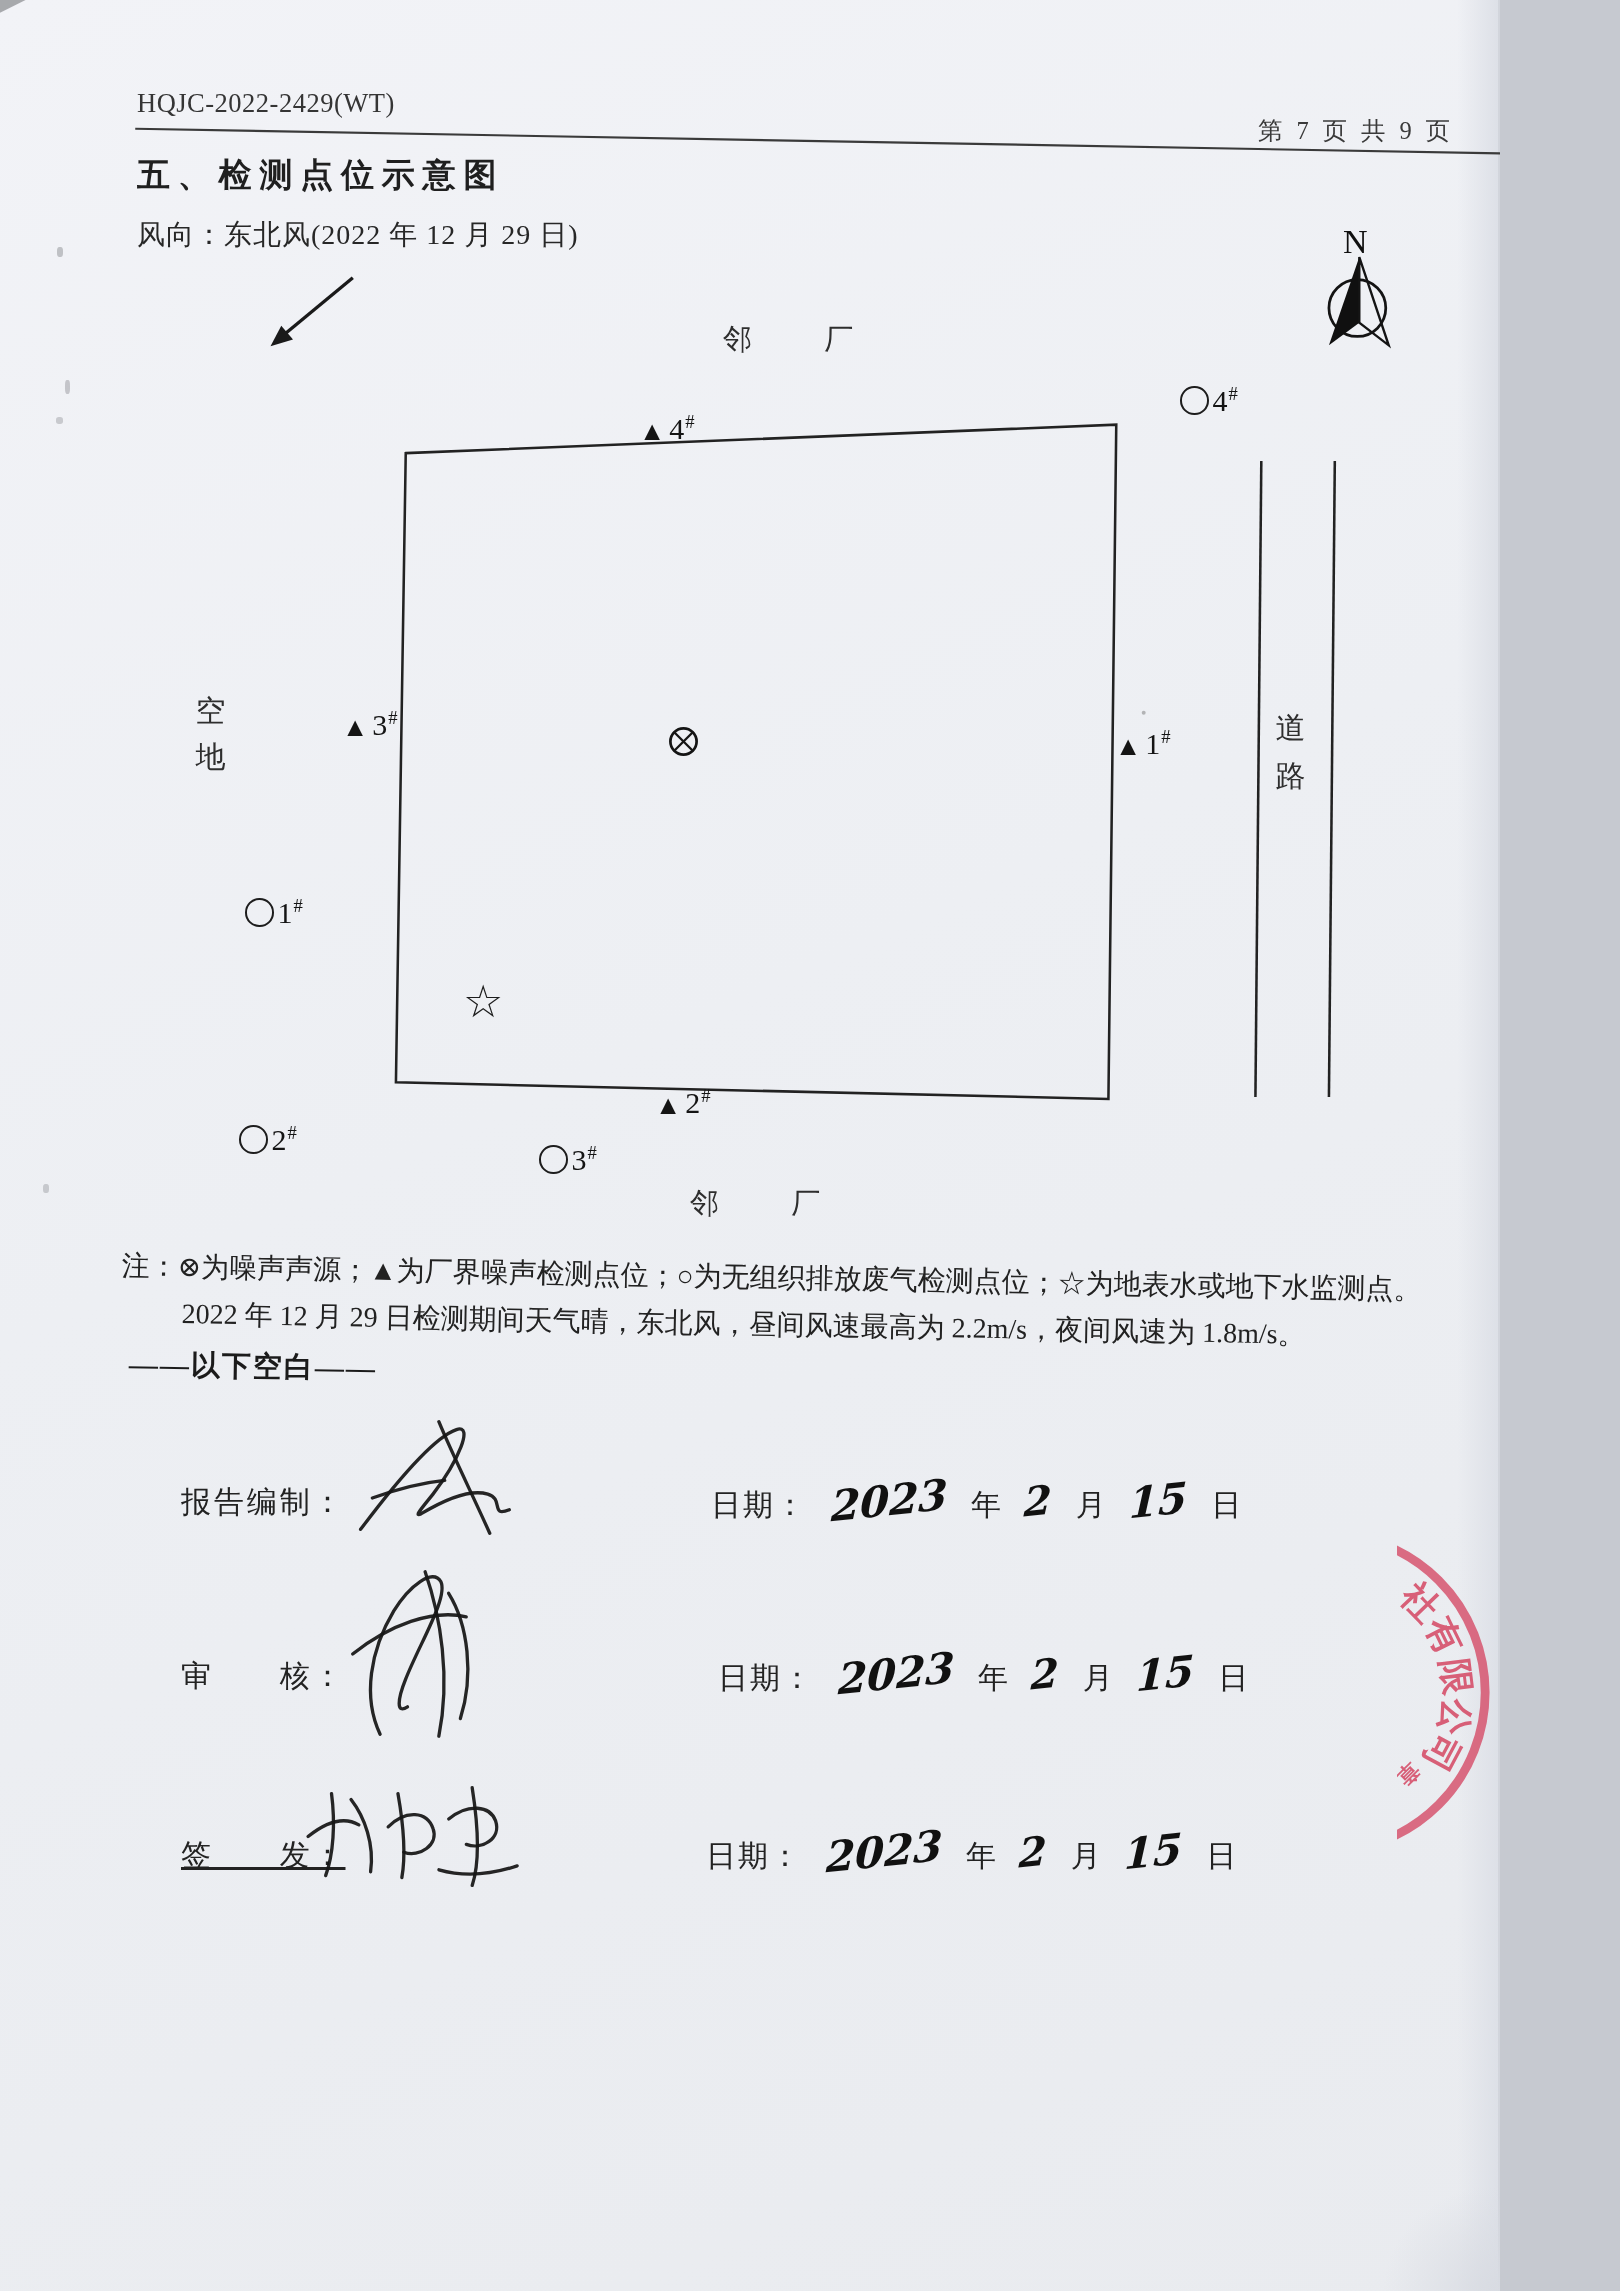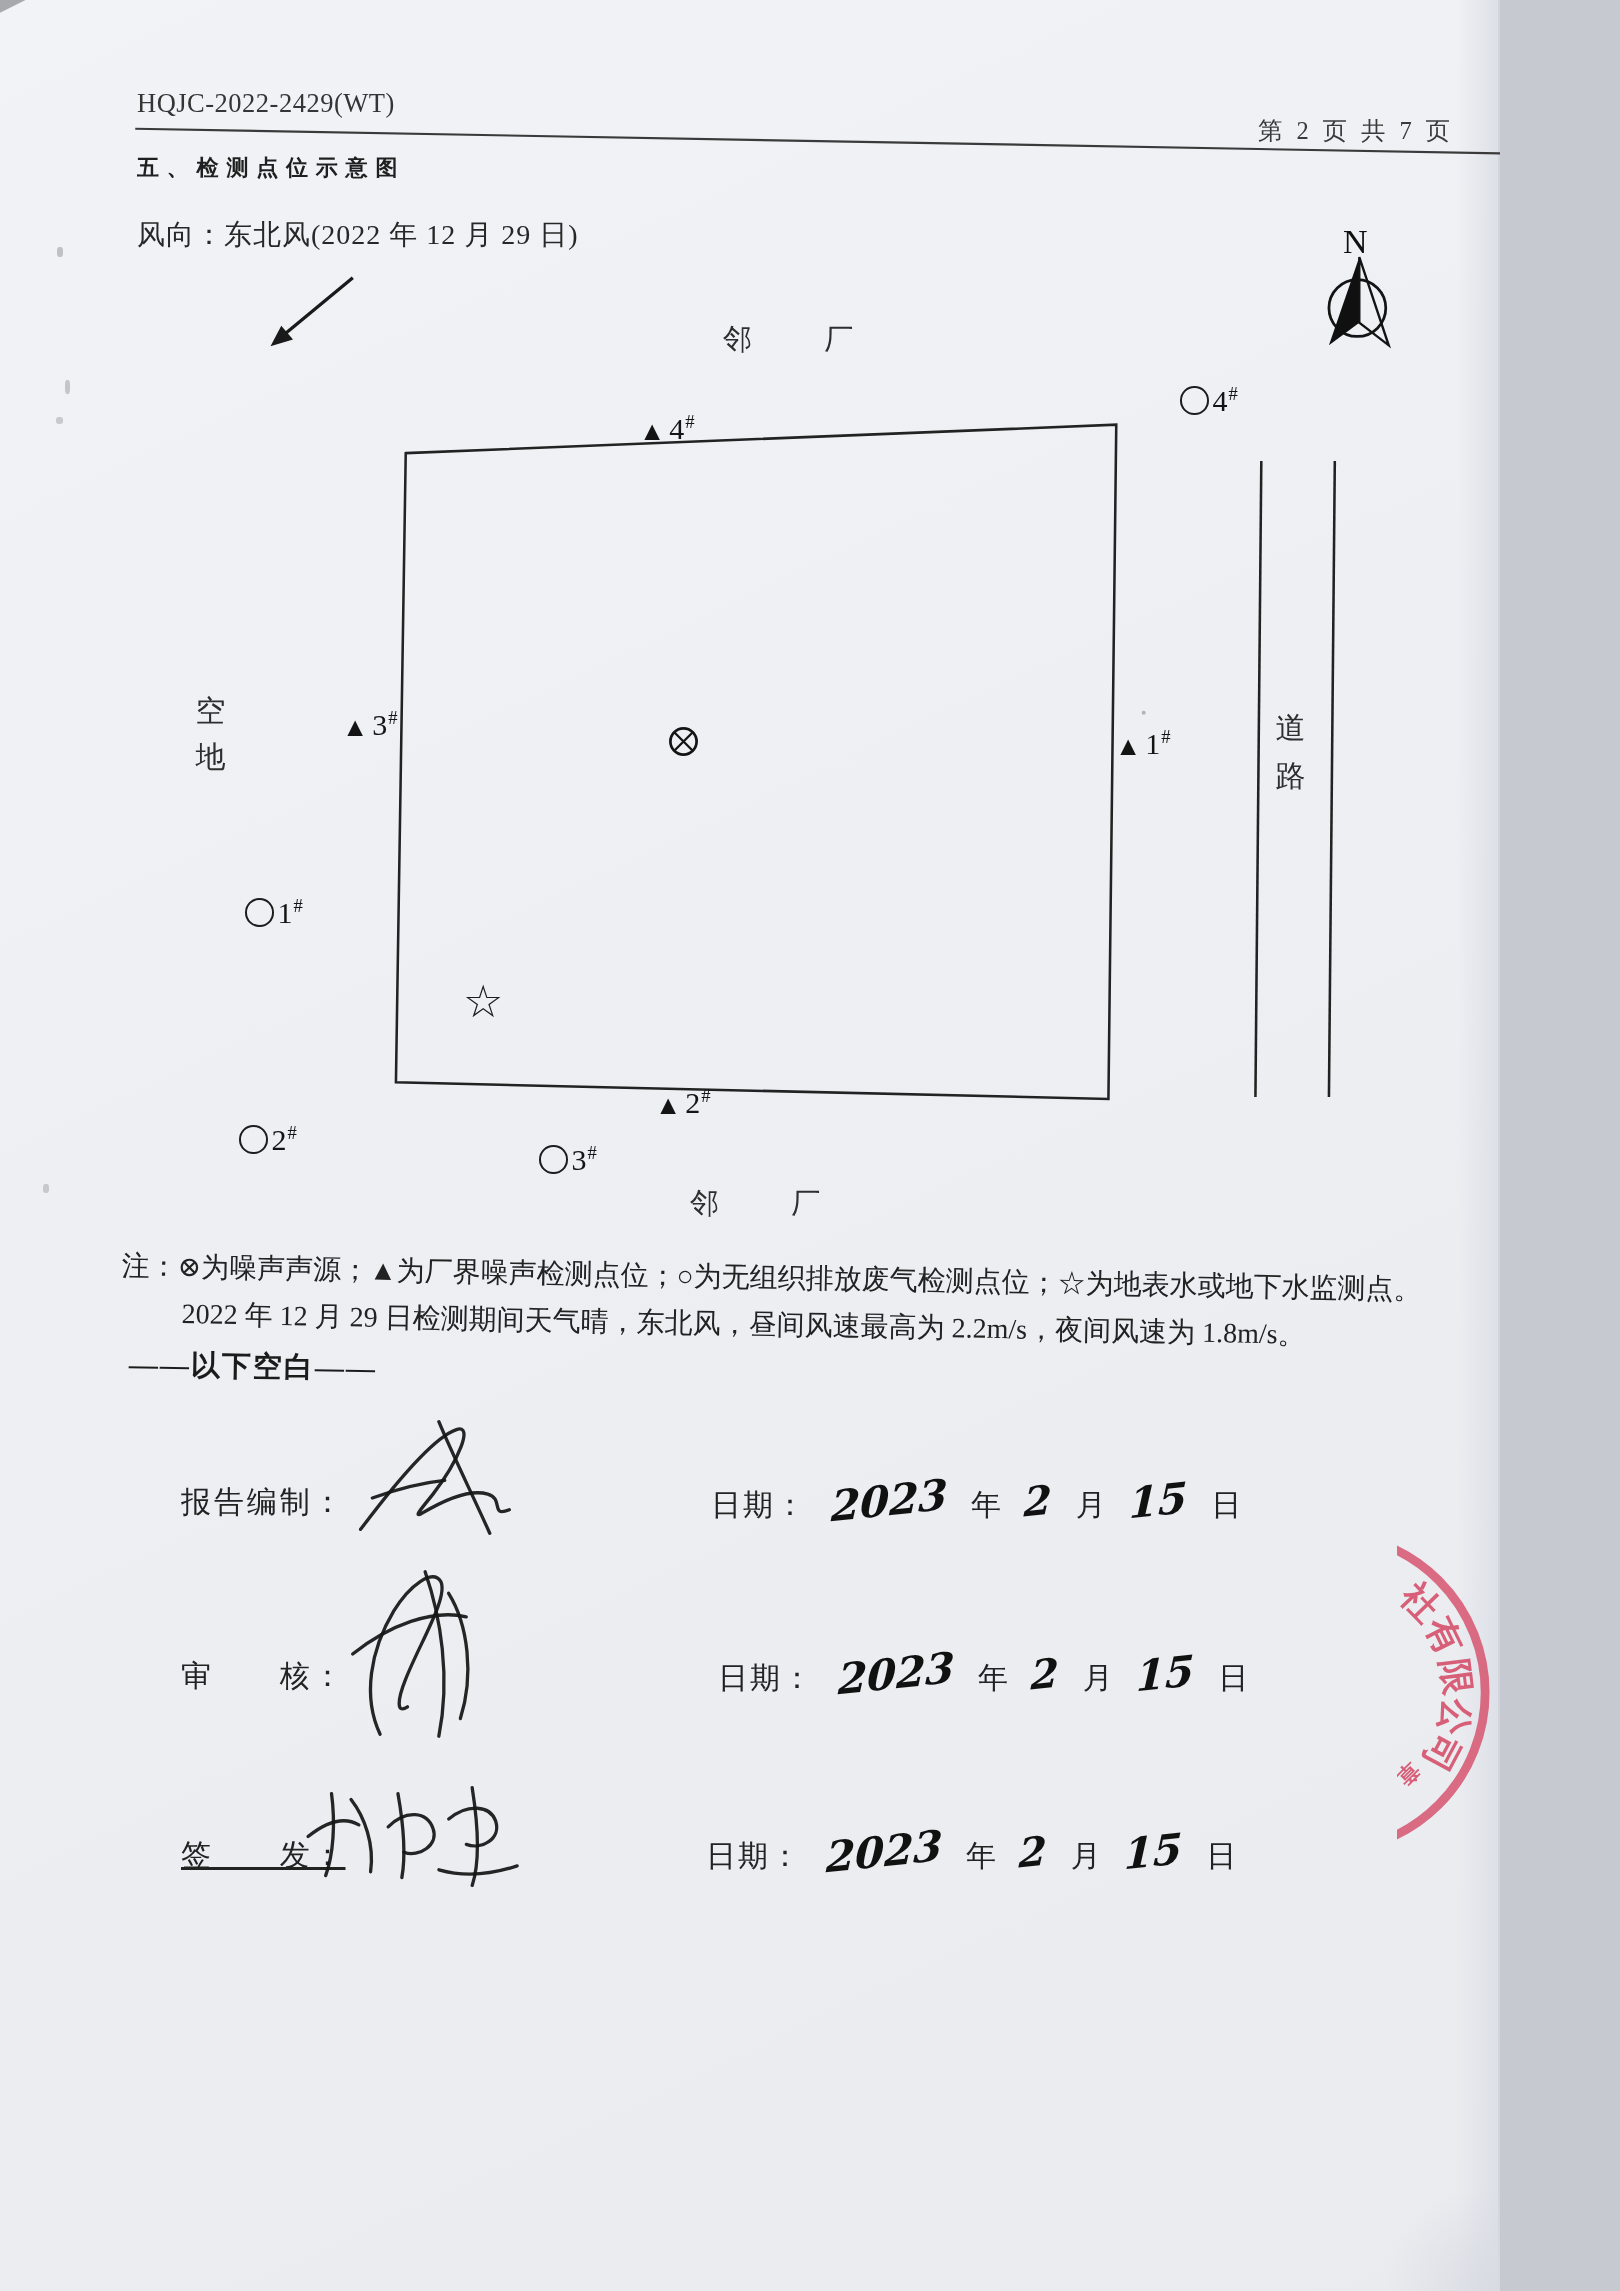--- a/index.html
+++ b/index.html
@@ -4,21 +4,21 @@
 <style>
   html,body{margin:0;padding:0;background:#c6c9d0;}
   .page{
     position:relative;width:1500px;height:2292px;overflow:hidden;
     background:linear-gradient(155deg,#f2f3f7 0%,#edeff3 45%,#e9ebef 100%);
     font-family:"Liberation Serif","DejaVu Serif",serif;color:#2b2b2b;
   }
   .abs{position:absolute;}
   .doc-number{left:137px;top:88px;font-size:26.5px;letter-spacing:0.5px;color:#353535;}
   .page-indicator{left:1258px;top:114px;font-size:24.5px;letter-spacing:3.9px;color:#3a3a3a;}
-  .section-title{left:137px;top:153px;font-size:22px;font-weight:bold;letter-spacing:7.8px;color:#1f1f1f;}
+  .section-title{left:137px;top:153px;font-size:33px;font-weight:bold;letter-spacing:7.8px;color:#1f1f1f;}
   .wind-line{left:137px;top:216px;font-size:28px;letter-spacing:1px;color:#272727;}
   .north-label{left:1343px;top:223px;font-size:34px;color:#101010;}
   .line-layer{left:0;top:0;}
   
   .neighbor{font-size:29px;letter-spacing:27.4px;color:#2e2e2e;white-space:nowrap;font-family:Liberation Mono, monospace;}
   .neighbor.top{left:723px;top:320px;}
   .neighbor.bottom{left:690px;top:1184px;}
   .vstack{font-size:30px;color:#2e2e2e;width:33px;line-height:46px;text-align:center;}
   .vacant{left:194px;top:688px;}
   .roadlbl{left:1274px;top:704px;line-height:48px;}
@@ -62,21 +62,21 @@
   <div class="abs paper-edge"></div>
   <div class="abs corner-smudge"></div>
   <div class="abs dash-artifact"></div>
   <div class="abs tl-nick"></div>
   <div class="speck" style="left:57px;top:247px;width:5.9px;height:9.8px;opacity:.5;"></div>
   <div class="speck" style="left:65px;top:380px;width:4.9px;height:13.7px;opacity:.45;"></div>
   <div class="speck" style="left:56px;top:417px;width:6.9px;height:6.9px;opacity:.4;"></div>
   <div class="speck" style="left:43px;top:1184px;width:5.9px;height:8.8px;opacity:.4;"></div>
 
   <div class="abs doc-number">HQJC-2022-2429(WT)</div>
-  <div class="abs page-indicator">第 2 页 共 7 页</div>
+  <div class="abs page-indicator">第 7 页 共 9 页</div>
   <div class="abs section-title">五、检测点位示意图</div>
   <div class="abs wind-line">风向：东北风(2022 年 12 月 29 日)</div>
   <div class="abs north-label">N</div>
 
   <svg class="abs line-layer" width="1620" height="2292" viewBox="0 0 1653 2338">
     <line x1="138" y1="131" x2="1575" y2="157" stroke="#3a3a3a" stroke-width="2.2"></line>
 
     <line x1="360" y1="283" x2="290" y2="341" stroke="#1a1a1a" stroke-width="3.4"></line>
     <polygon points="276,353 287,332 299,346" fill="#1a1a1a"></polygon>
 

